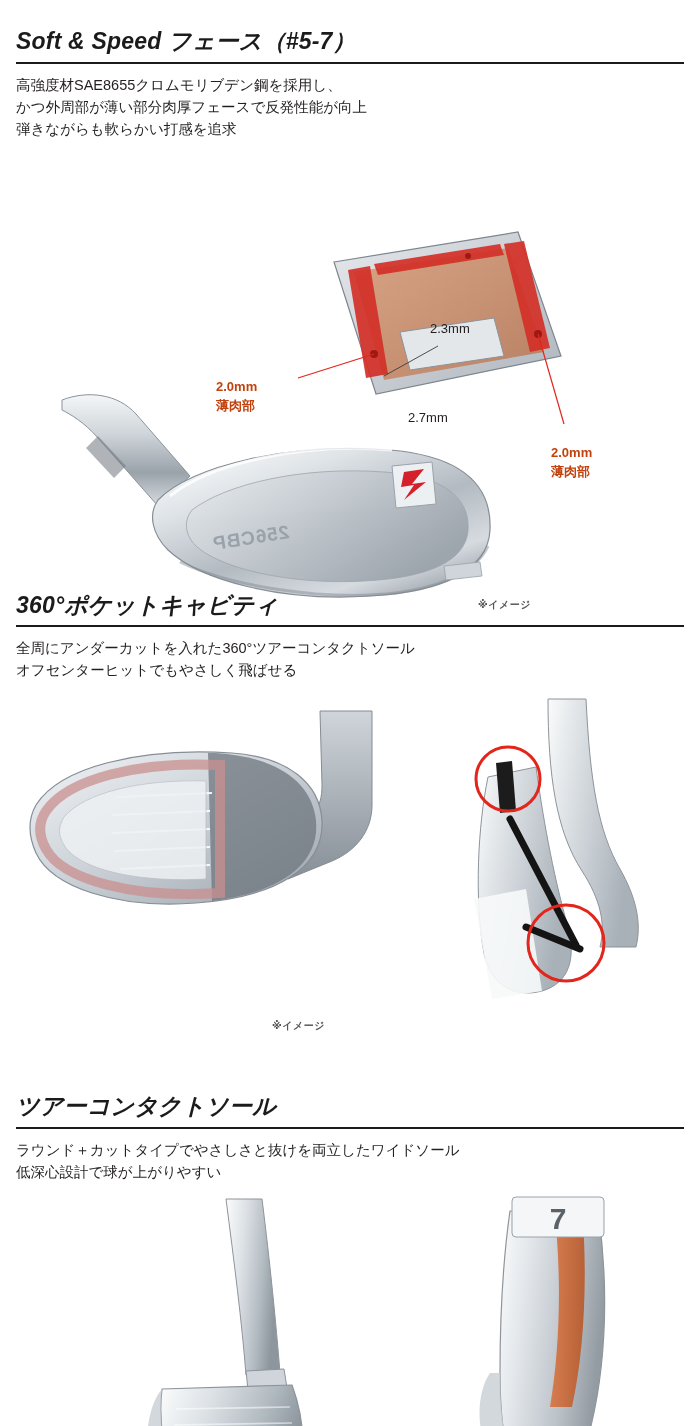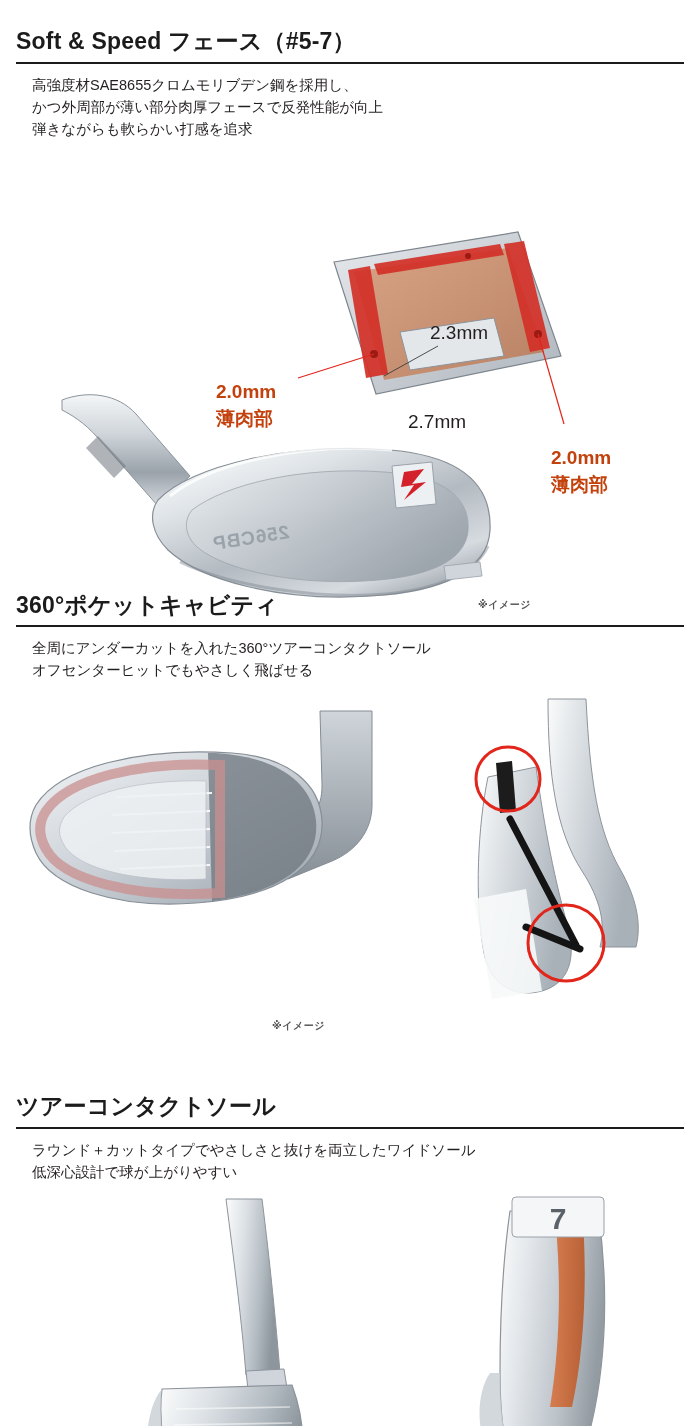--- a/index.html
+++ b/index.html
@@ -10,51 +10,52 @@
     color:#231f20;
     -webkit-font-smoothing:antialiased;
   }
   .page{width:700px;position:relative;}
 
   
   .section{position:relative;}
   .sec-head{
     font-size:23px;
     font-weight:bold;
+    font-style:italic;
     letter-spacing:0.2px;
     color:#1b1b1b;
     padding:0 0 6px 16px;
     line-height:1.2;
   }
   .rule{
     height:2px;
     background:#1b1b1b;
     margin:0 16px 10px 16px;
   }
   .sec-body{
     font-size:14.5px;
     line-height:1.52;
-    padding:0 32px;
+    padding:0 16px;
     color:#231f20;
   }
 
   
   .figure{position:relative;width:700px;}
 
   .note{
     position:absolute;
     font-size:10px;
     color:#555;
     letter-spacing:0.5px;
     font-weight:bold;
   }
 
   .lbl{
     position:absolute;
-    font-size:19px;
+    font-size:13px;
     line-height:1.35;
     color:#231f20;
   }
   .lbl.red{color:#c2410c;font-weight:bold;}
 
   
   #sec1-fig{height:430px;}
 
   
   .faceplate{

